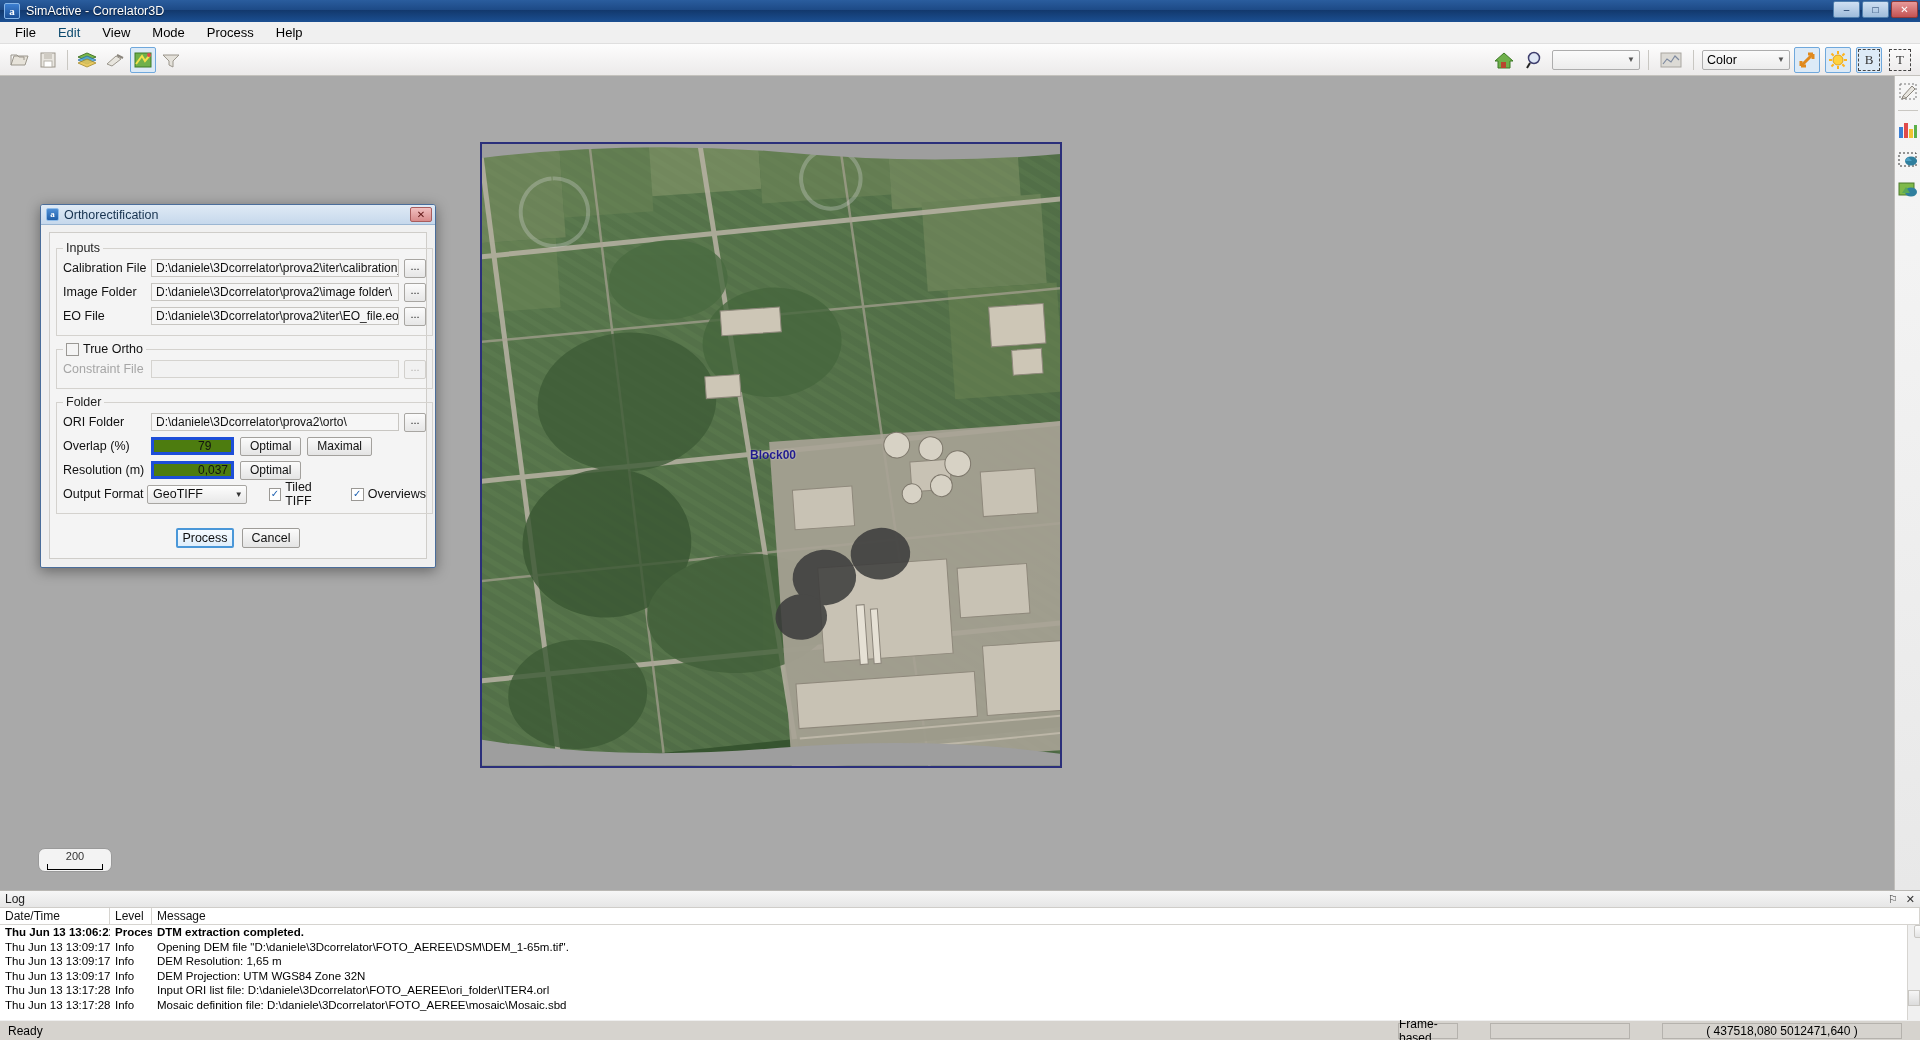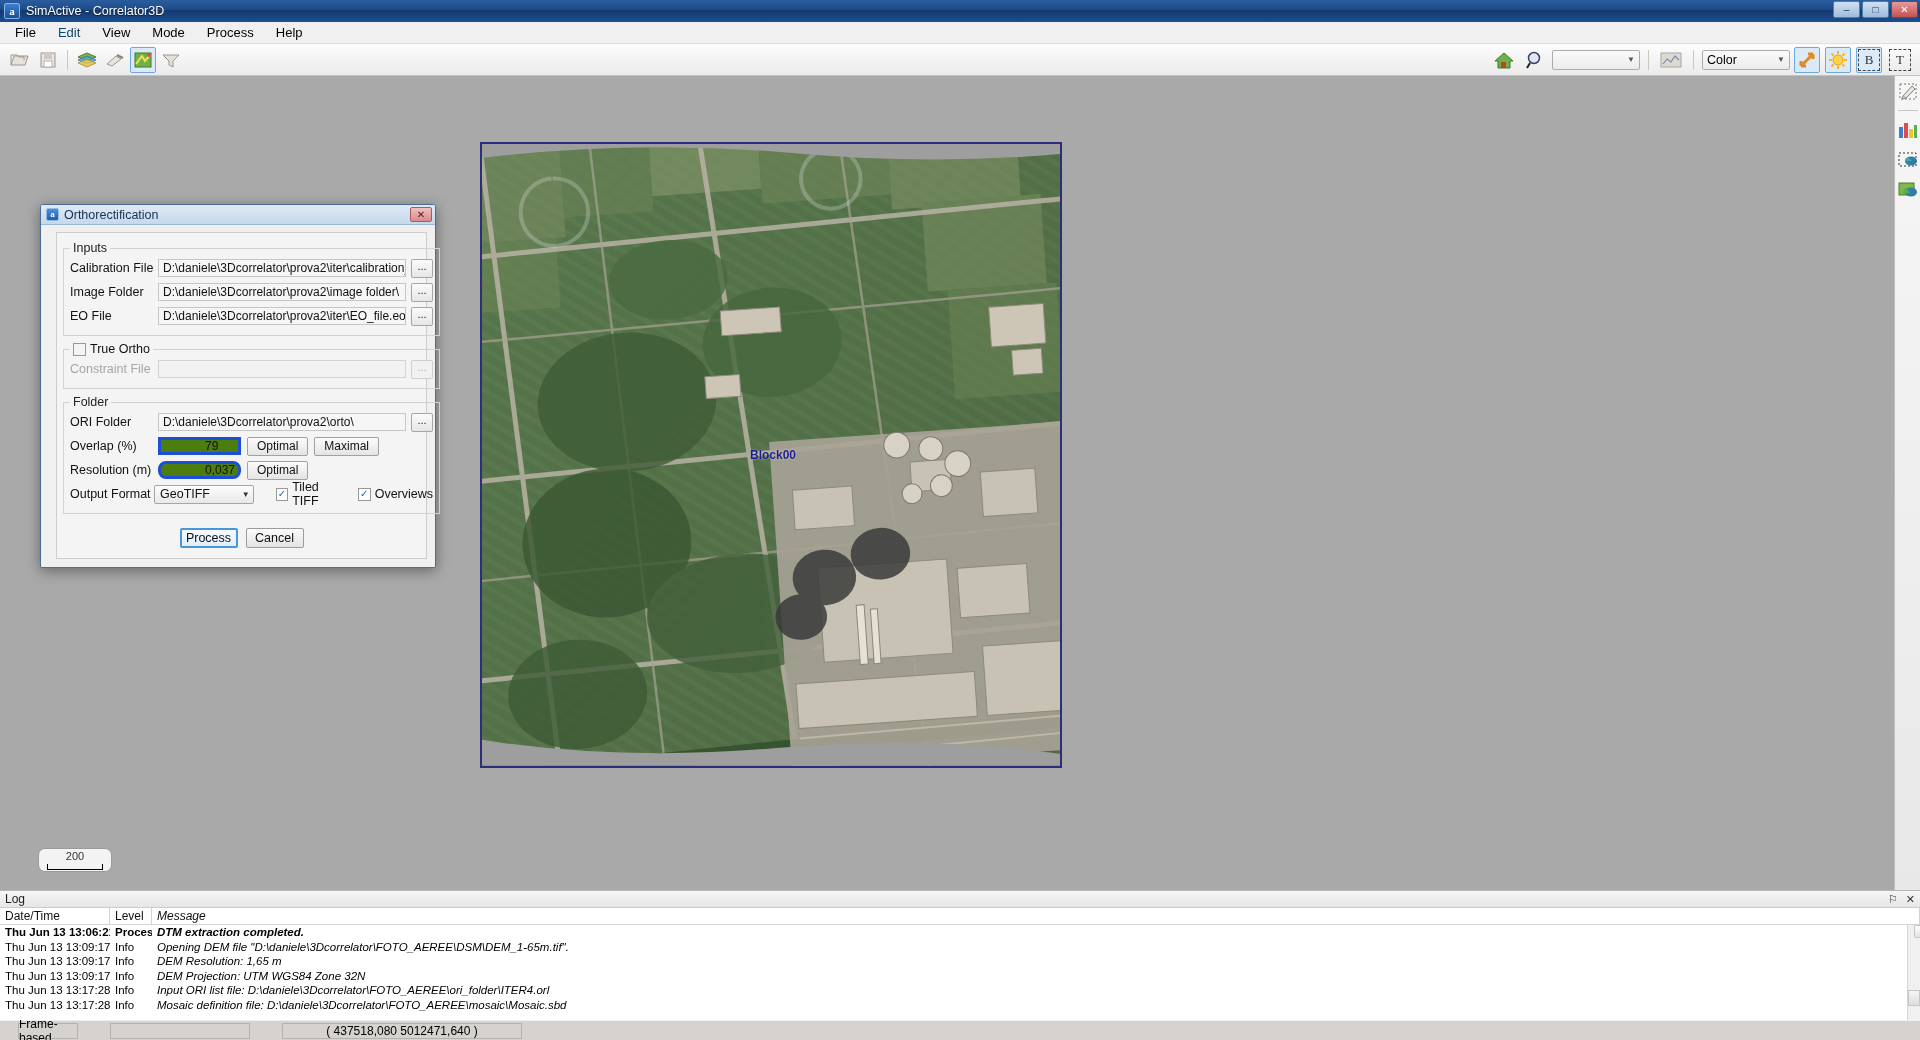--- a/index.html
+++ b/index.html
@@ -135,21 +135,21 @@
     display: flex; height: 17px; background: #fff;
     border-bottom: 1px solid #d6d4d0; font-size: 12px; color: #111;
   }
   .log-head .hc { padding: 1px 5px; border-right: 1px solid #d6d4d0; }
   .log-rows { flex: 1; background: #fff; overflow: hidden; position: relative; }
   .log-row { display: flex; font-size: 11.5px; color: #000; height: 14.5px; align-items:center; }
   .log-row.bold { font-weight: bold; }
   .log-row .c { padding: 0 5px; white-space: nowrap; overflow: hidden; }
   .col-dt { width: 110px; }
   .col-lv { width: 42px; }
-  .col-msg { flex: 1; font-style: italic; }
+  .col-msg { flex: 1; }
   .logscroll { position:absolute; right:0; top:0; width:13px; bottom:0; background:#f0f0f0; border-left:1px solid #d6d4d0;}
   .logscroll .btn { height:13px; background:linear-gradient(to bottom,#fdfdfd,#e4e4e4); border:1px solid #c8c6c2; display:flex;align-items:center;justify-content:center;font-size:7px;color:#555;}
   .logscroll .thumb { position:absolute; bottom:14px; left:0; right:0; height:16px; background:linear-gradient(to bottom,#f6f6f6,#dcdcdc); border:1px solid #c8c6c2;}
 
   
   .statusbar {
     height: 20px; background: #d6d3ce; border-top: 1px solid #efefef;
     display: flex; align-items: center; font-size: 12px; color: #000;
     padding: 0 2px;
   }
@@ -185,21 +185,21 @@
     font-family: "Liberation Serif", serif;
   }
   .dlg-title .dtxt { font-size: 12.5px; color: #16324f; }
   .dlg-title .dclose {
     margin-left: auto; width: 22px; height: 15px;
     background: linear-gradient(to bottom,#f1c0c0,#d88b8b);
     border: 1px solid #a85c5c; border-radius: 2px;
     color: #5e1414; font-size: 10px; line-height: 1;
     display: flex; align-items: center; justify-content: center;
   }
-  .dlg-body { padding: 7px 8px 8px 8px; margin-left: 7px; }
+  .dlg-body { padding: 7px 8px 8px 8px; }
   .dlg-inner { border: 1px solid #cfcdc9; background: #f4f4f4; padding: 4px 6px 6px 6px; }
 
   fieldset.grp {
     border: 1px solid #d4d2ce; border-top: 1px solid #d4d2ce;
     margin: 4px 0 6px 0; padding: 2px 6px 6px 6px;
   }
   fieldset.grp legend { font-size: 12.5px; color: #222; padding: 0 3px; }
   .row { display: flex; align-items: center; height: 22px; margin-bottom: 2px; }
   .row .lbl { width: 88px; font-size: 12.5px; color: #111; }
   .row .lbl.dim { color: #a6a6a6; }
@@ -554,21 +554,21 @@
 
               <div class="row">
                 <div class="lbl">Overlap  (%)</div>
                 <div class="tinput white" style="width:83px;">79</div>
                 <div class="btn">Optimal</div>
                 <div class="btn">Maximal</div>
               </div>
 
               <div class="row">
                 <div class="lbl">Resolution  (m)</div>
-                <div class="tinput white" style="width:83px;border-radius:8px;">0,037</div>
+                <div class="tinput white" style="width:83px;">0,037</div>
                 <div class="btn">Optimal</div>
               </div>
 
               <div class="row">
                 <div class="lbl">Output Format</div>
                 <div class="select">
                   <span>GeoTIFF</span>
                   <span class="arw">▼</span>
                 </div>
                 <span class="cbwrap" style="margin-left:22px;">
@@ -672,18 +672,19 @@
         <div class="c col-msg">Mosaic definition file: D:\daniele\3Dcorrelator\FOTO_AEREE\mosaic\Mosaic.sbd</div>
       </div>
       <div class="logscroll">
         <div class="btn">▲</div>
         <div class="thumb"></div>
       </div>
     </div>
   </div>
 
   <div class="statusbar">
+    <div class="sb-left">Ready</div>
     <div class="sb-cell" style="width:60px;">Frame-based</div>
     <div class="sb-cell" style="width:140px;"></div>
     <div class="sb-cell" style="width:240px;">( 437518,080 5012471,640 )</div>
   </div>
 
 </div>
 
 </body></html>

